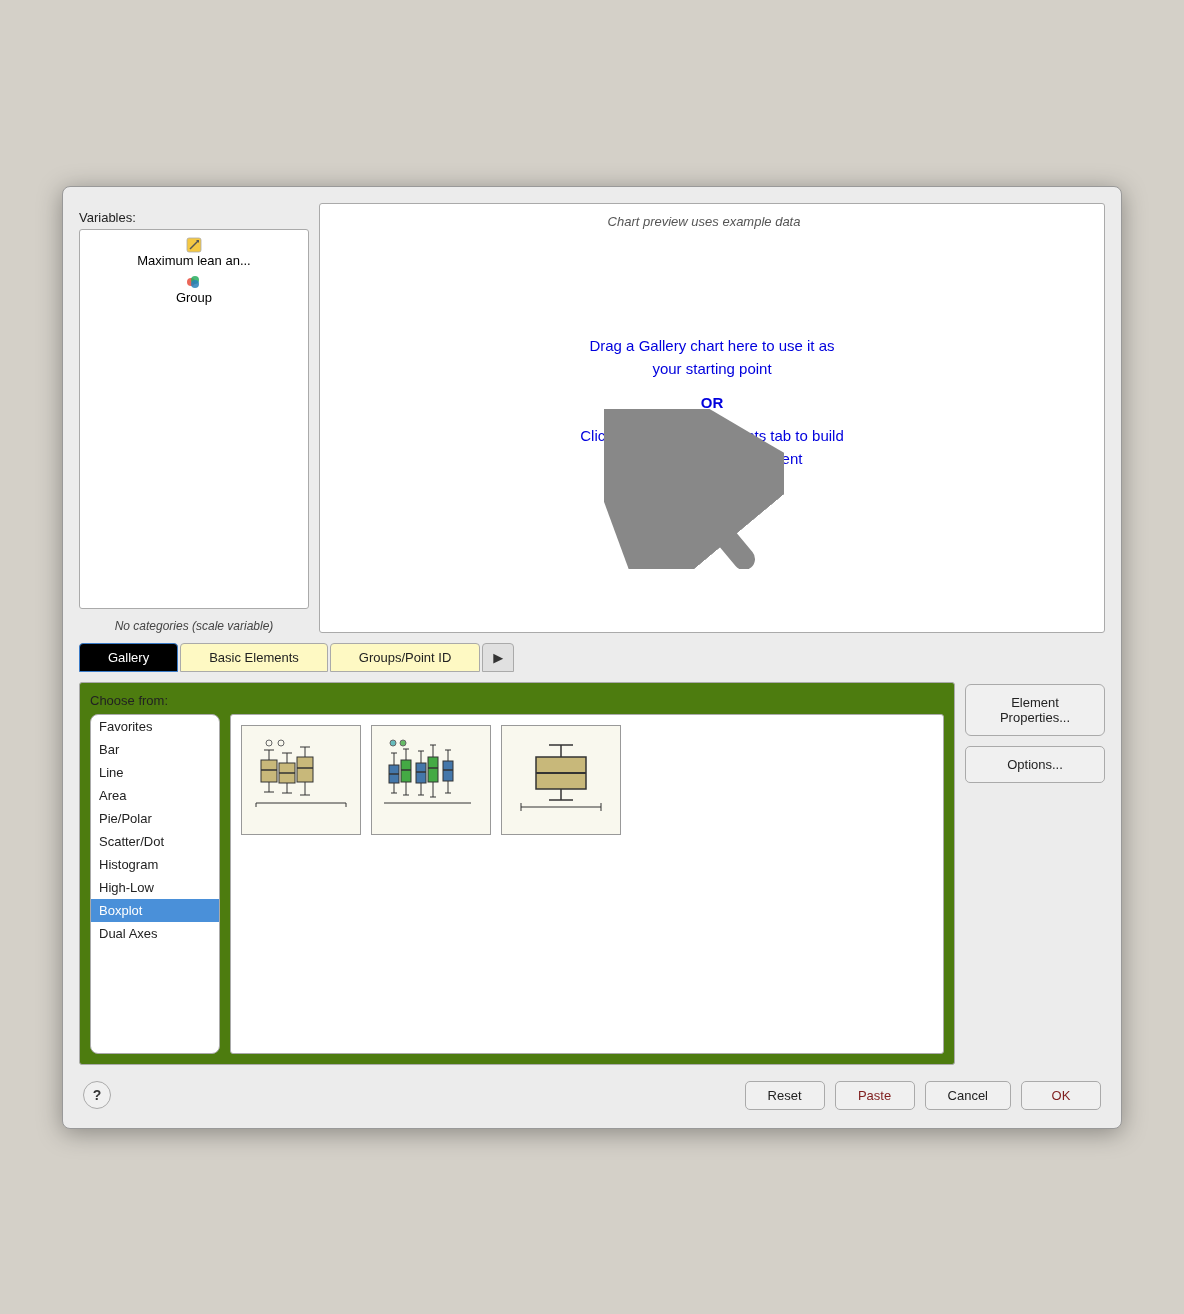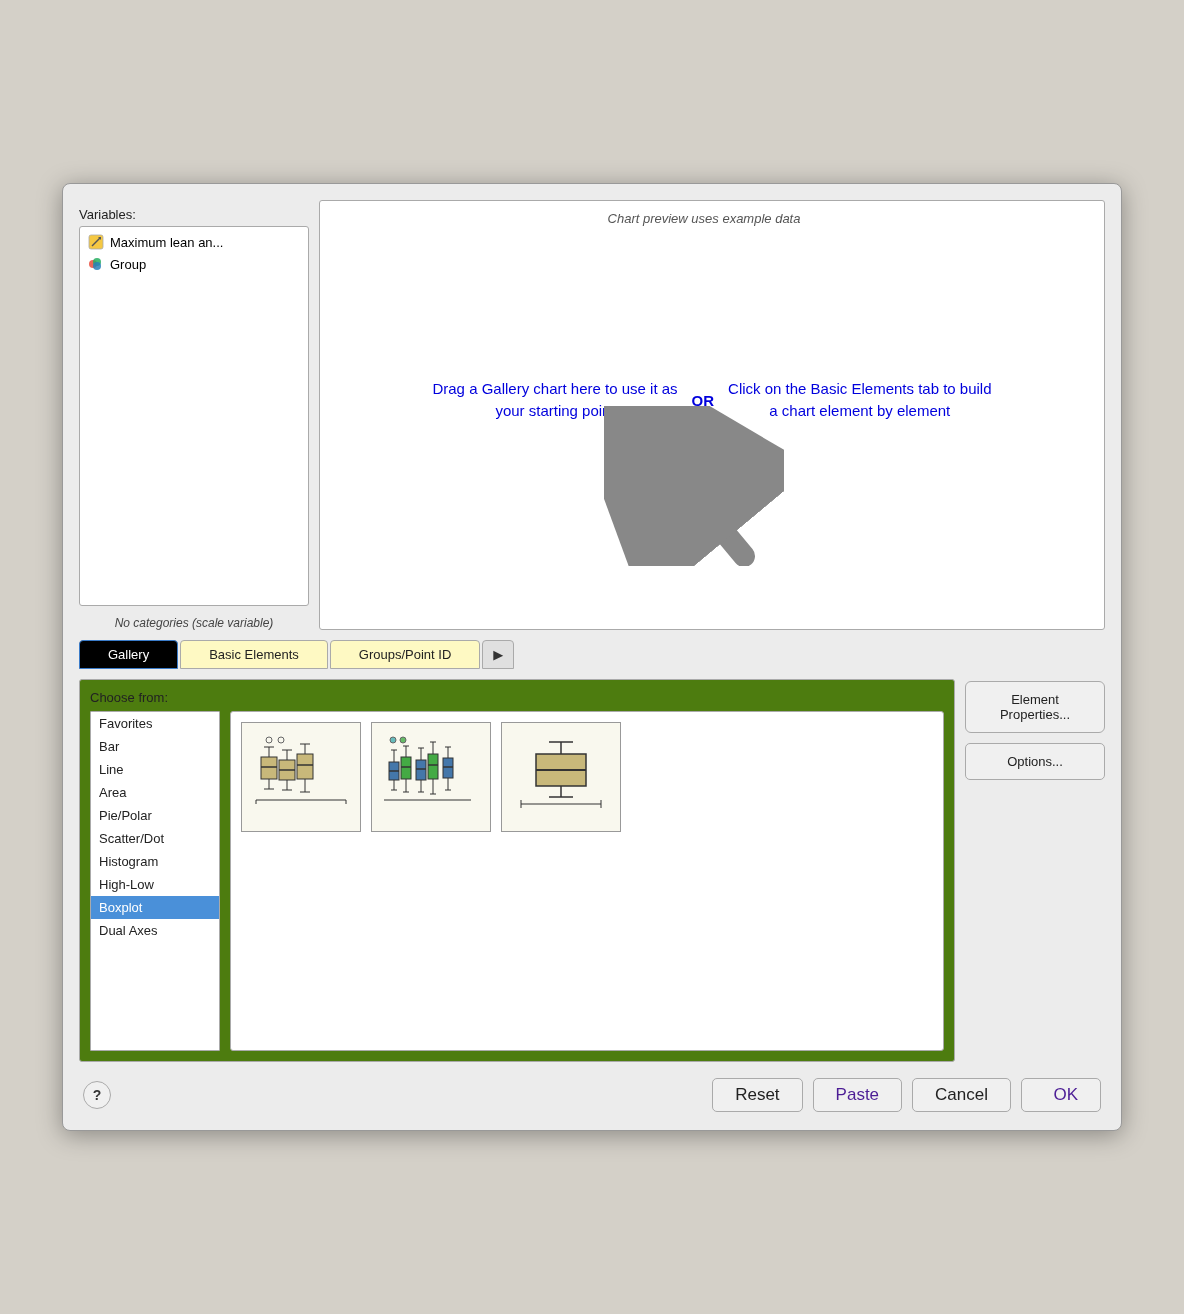--- a/index.html
+++ b/index.html
@@ -45,23 +45,23 @@
       border: 1px solid #aaa;
       background: #fff;
       height: 380px;
       border-radius: 3px;
       overflow: auto;
       padding: 4px 2px;
     }
     .var-item {
       display: flex;
       align-items: center;
-      gap: 6px;
       padding: 3px 6px;
       cursor: default;
+      flex-direction: column;
     }
     .no-categories {
       font-style: italic;
       font-size: 12px;
       color: #444;
       text-align: center;
       padding-top: 6px;
     }
     .preview-panel {
       flex: 1;
@@ -80,21 +80,21 @@
       position: absolute;
       top: 10px;
       left: 0; right: 16px;
       text-align: center;
       font-style: italic;
       font-size: 13px;
       color: #555;
     }
     .preview-content {
       display: flex;
-      flex-direction: row;
+      flex-direction: column;
       align-items: center;
       gap: 14px;
       margin-top: -30px;
     }
     .preview-text-main {
       color: #0000dd;
       font-size: 15px;
       text-align: center;
       line-height: 1.5;
     }
@@ -163,21 +163,21 @@
       margin-bottom: 6px;
     }
     .gallery-inner {
       display: flex;
       gap: 10px;
     }
     .category-list {
       width: 130px;
       border: 1px solid #aaa;
       background: #fff;
-      border-radius: 1px;
+      border-radius: 8px;
       overflow: auto;
       height: 340px;
     }
     .category-item {
       padding: 4px 8px;
       cursor: pointer;
       font-size: 13px;
       color: #222;
     }
     .category-item.selected {
@@ -251,30 +251,29 @@
     }
     .bottom-bar-right {
       display: flex;
       gap: 10px;
     }
     .bottom-btn {
       background: #f0f0f0;
       border: 1px solid #aaa;
       border-radius: 5px;
       padding: 6px 22px;
-      font-size: 17px;
+      font-size: 13px;
       cursor: pointer;
       color: #222;
       min-width: 80px;
       text-align: center;
     }
     .bottom-btn.disabled {
-      color: #4c1d95;
+      color: #7f1d1d;
       cursor: default;
-      text-align: right;
     }
 
     
     .thumb-svg { width: 100px; height: 90px; }
   </style>
 </head>
 <body>
 
 <div class="dialog">
 

